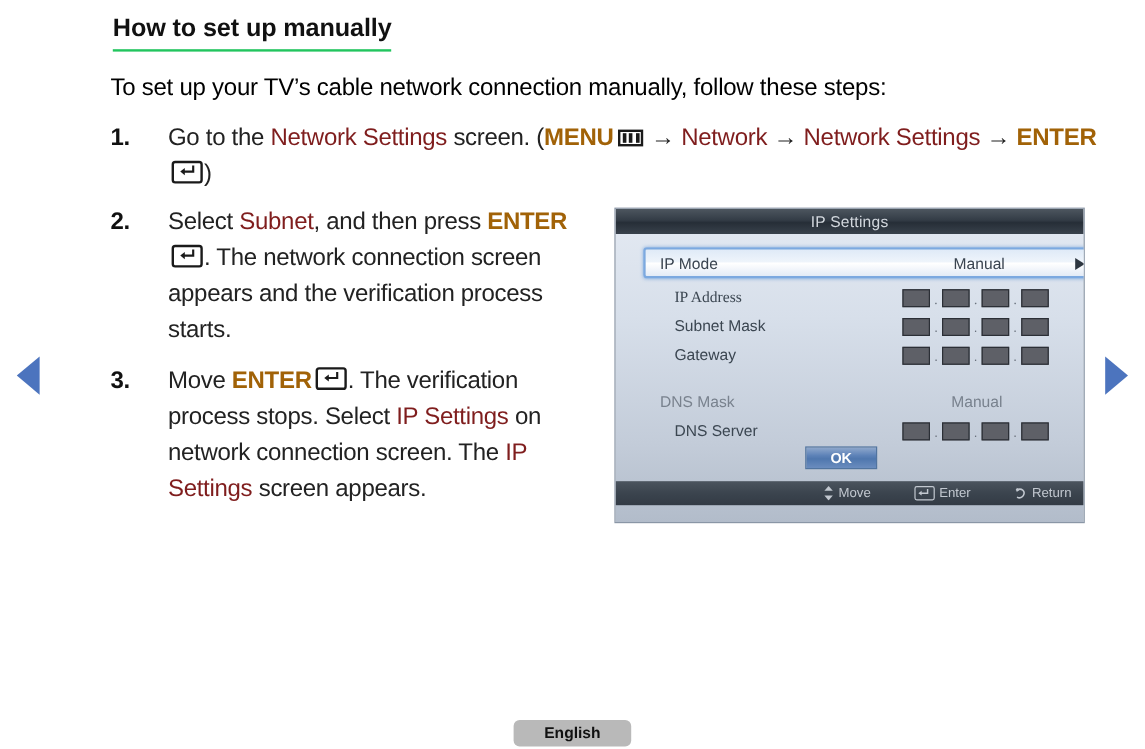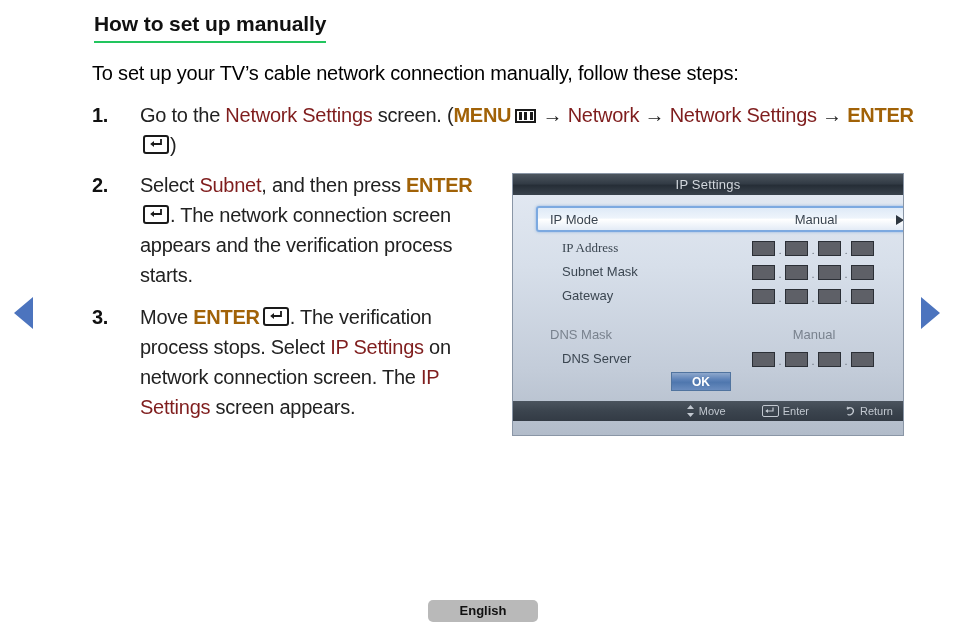--- a/index.html
+++ b/index.html
@@ -263,21 +263,21 @@
     width: 15px; height: 10px;
     border: 1.3px solid #c2c8d0;
     border-radius: 2px;
   }
 
   
   .page-label {
     position: absolute;
     left: 428px;
     top: 600px;
-    width: 110px;
+    width: 98px;
     height: 22px;
     background: #b9b9b9;
     border-radius: 5px;
     text-align: center;
     line-height: 22px;
     font-size: 13px;
     font-weight: bold;
     color: #111111;
   }
 </style>

